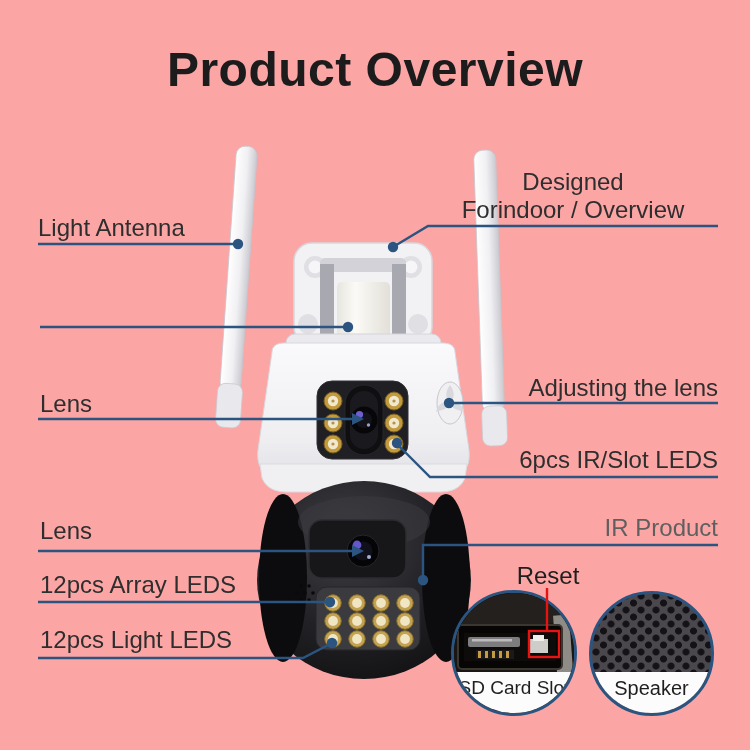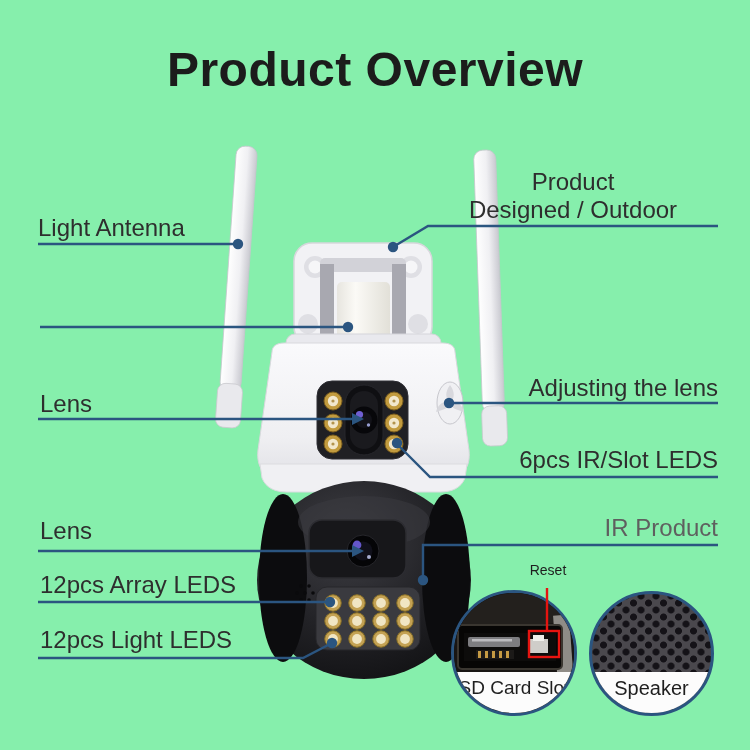--- a/index.html
+++ b/index.html
@@ -1,26 +1,26 @@
 <!DOCTYPE html>
 <html><head>
 <meta charset="utf-8">
 <style>
   html,body{margin:0;padding:0;background:#fff;}
-  .stage{position:relative;width:750px;height:750px;background:#86efac;overflow:hidden;
+  .stage{position:relative;width:750px;height:750px;background:#fca5a5;overflow:hidden;
          font-family:"Liberation Sans", sans-serif;}
   .title{position:absolute;left:0;right:0;top:42px;text-align:center;
          font-size:48px;font-weight:700;color:#1c1c1c;letter-spacing:.5px;}
   .label{position:absolute;font-size:24px;line-height:1.15;color:#2e2e2e;white-space:nowrap;}
   .label.right{text-align:right;}
   .label.gray{color:#5f5f5f;}
   .designed{position:absolute;left:428px;width:290px;top:168px;text-align:center;
             font-size:24px;line-height:1.17;color:#2e2e2e;}
   .reset-label{position:absolute;left:502px;width:92px;top:562px;text-align:center;
-               font-size:14px;color:#1e1e1e;}
+               font-size:24px;color:#1e1e1e;}
   svg{position:absolute;left:0;top:0;}
   #camera-svg{z-index:1;}
   .inset-circle{position:absolute;box-sizing:border-box;border-radius:50%;
                 border:3px solid #2b5580;overflow:hidden;z-index:2;background:#171412;}
   #sd-circle{left:451px;top:590px;width:126px;height:126px;}
   #speaker-circle{left:589px;top:591px;width:125px;height:125px;
      background-color:#4a484d;
      background-image:radial-gradient(circle,#141217 3.1px,rgba(0,0,0,0) 3.9px),
                       radial-gradient(circle,#141217 3.1px,rgba(0,0,0,0) 3.9px);
      background-size:15px 14px;background-position:4px 2px,11.5px 9px;}
@@ -243,22 +243,22 @@
     <g fill="none" stroke-width="2.4" stroke="#e51410">
       <path d="M547,588 V631"></path>
       <rect x="529" y="631" width="30" height="26"></rect>
     </g>
   </svg>
 
   <div class="label" style="left:38px;top:214px">Light Antenna</div>
   <div class="label" style="left:40px;top:390px">Lens</div>
 
   <div class="designed">
-    <div>Product</div>
-    <div>Designed / Outdoor</div>
+    <div>Designed</div>
+    <div>Forindoor / Overview</div>
   </div>
 
   <div class="label right" style="right:32px;top:374px">Adjusting the lens</div>
   <div class="label right" style="right:32px;top:446px">6pcs IR/Slot LEDS</div>
 
   <div class="label" style="left:40px;top:517px">Lens</div>
   <div class="label right gray" style="right:32px;top:514px">IR Product</div>
 
   <div class="label" style="left:40px;top:571px">12pcs Array LEDS</div>
   <div class="label" style="left:40px;top:626px">12pcs Light LEDS</div>

